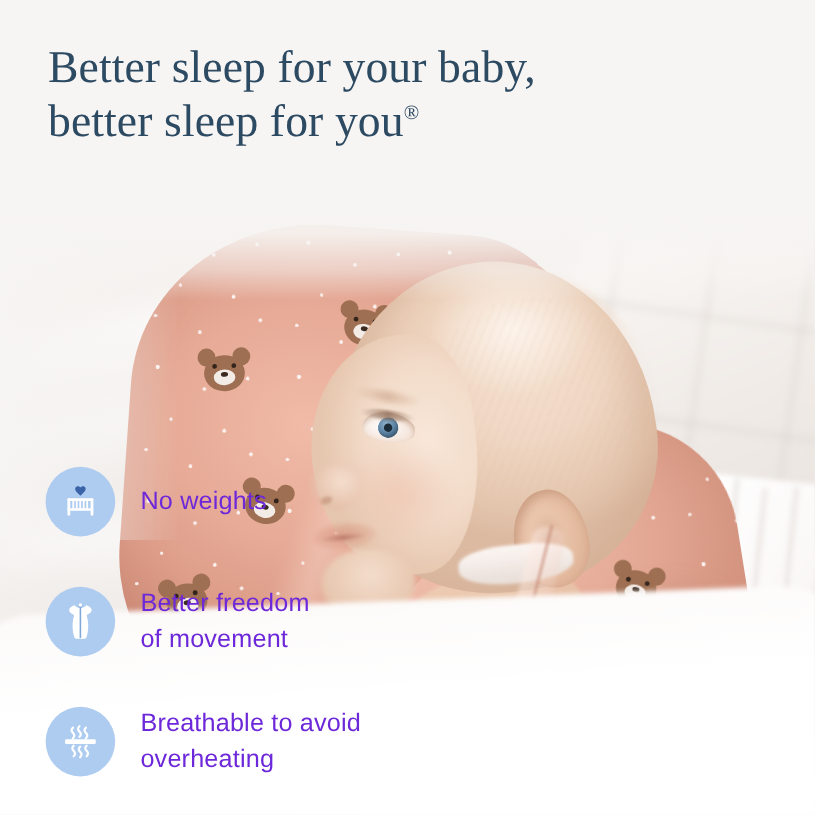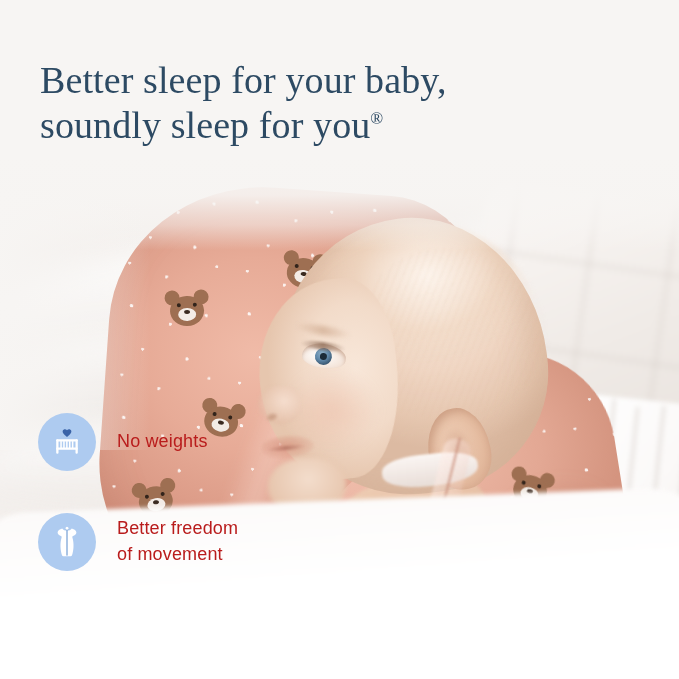--- a/index.html
+++ b/index.html
@@ -444,21 +444,20 @@
     left: 0; top: 190px;
     width: 150px; height: 260px;
     background: linear-gradient(90deg, rgba(247,245,243,.95) 0%, rgba(247,245,243,.45) 55%, rgba(247,245,243,0) 100%);
     pointer-events: none;
   }
 
   
   .content {
     position: absolute;
     inset: 0;
-    margin-top: 24px;
   }
 
   .headline {
     position: absolute;
     left: 40px;
     top: 34px;
     width: 520px;
     margin: 0;
     font-family: "Liberation Serif", "DejaVu Serif", serif;
     font-weight: 400;
@@ -505,23 +504,23 @@
     width: 58px;
     height: 58px;
     border-radius: 50%;
     background: #aecbf0;
     display: flex;
     align-items: center;
     justify-content: center;
   }
   .feature-label {
     margin-left: 21px;
-    font-size: 18px;
+    font-size: 21px;
     line-height: 1.42;
-    color: #b91c1c;
+    color: #6d28d9;
     letter-spacing: .15px;
     white-space: pre-line;
   }
 </style>
 </head>
 <body>
 
 <div id="page">
 
   <div class="photo">
@@ -687,21 +686,21 @@
     <div class="front-sheet"></div>
 
     <div class="photo-fade-top"></div>
     <div class="photo-fade-left"></div>
   </div>
 
   <div class="content">
 
     <h1 class="headline">
       <span>Better sleep for your baby,</span><br>
-      <span>soundly sleep for you</span><span class="reg">®</span>
+      <span>better sleep for you</span><span class="reg">®</span>
     </h1>
 
 
     <div class="features">
 
       <div class="feature">
         <span class="feature-icon">
           <svg width="34" height="34" viewBox="0 0 34 34" aria-hidden="true">
             <path d="M17 5.2c-1.15-1.5-3.6-1.25-4.25.55-.5 1.4.5 2.85 1.7 3.9L17 12.1l2.55-2.45c1.2-1.05 2.2-2.5 1.7-3.9-.65-1.8-3.1-2.05-4.25-.55z" fill="#3a63a8"></path>
             <rect x="6.2" y="14.2" width="21.6" height="2.3" rx="1.15" fill="#ffffff"></rect>
@@ -724,16 +723,33 @@
             <path d="M11.2 3.4c1.3 1.5 2.4 2.2 4.8 2.2s3.5-.7 4.8-2.2c2.5.8 4.6 2.1 4.6 4 0 1.9-1.9 3-3.4 3.6-.6.25-.8.9-.6 1.6.9 3 1.2 6 1.1 9.1-.1 3.2-.7 6.2-1.5 8.6-.2.6-.7.9-1.3.9H12.3c-.6 0-1.1-.3-1.3-.9-.8-2.4-1.4-5.4-1.5-8.6-.1-3.1.2-6.1 1.1-9.1.2-.7 0-1.35-.6-1.6C8.5 10.4 6.6 9.3 6.6 7.4c0-1.9 2.1-3.2 4.6-4z" fill="#ffffff"></path>
             <rect x="15.35" y="4.6" width="1.3" height="26" fill="#7ea6d8"></rect>
             <path d="M14.3 3.0h3.4l-.55 2.1h-2.3z" fill="#7ea6d8"></path>
             <circle cx="16" cy="3.2" r="1.5" fill="#ffffff"></circle>
           </svg>
         </span>
         <span class="feature-label">Better freedom
 of movement</span>
       </div>
 
+      <div class="feature">
+        <span class="feature-icon">
+          <svg width="34" height="32" viewBox="0 0 34 32" aria-hidden="true">
+            <g fill="none" stroke="#ffffff" stroke-width="1.9" stroke-linecap="round">
+              <path d="M10.8 4.4c-1.5 1.3-1.5 3.1 0 4.4s1.5 3.1 0 4.4"></path>
+              <path d="M16.2 3.2c-1.5 1.3-1.5 3.1 0 4.4s1.5 3.1 0 4.4"></path>
+              <path d="M21.6 4.4c-1.5 1.3-1.5 3.1 0 4.4s1.5 3.1 0 4.4"></path>
+              <path d="M11.4 19.4c-1.5 1.3-1.5 3.1 0 4.4s1.5 3.1 0 4.4"></path>
+              <path d="M16.8 20.2c-1.5 1.3-1.5 3.1 0 4.4s1.5 3.1 0 4.4"></path>
+              <path d="M22.2 19.4c-1.5 1.3-1.5 3.1 0 4.4s1.5 3.1 0 4.4"></path>
+            </g>
+            <rect x="4.2" y="14.1" width="25.6" height="3.9" rx="1.1" fill="#ffffff"></rect>
+          </svg>
+        </span>
+        <span class="feature-label">Breathable to avoid
+overheating</span>
+      </div>
 
     </div>
   </div>
 </div>
 
 </body></html>

